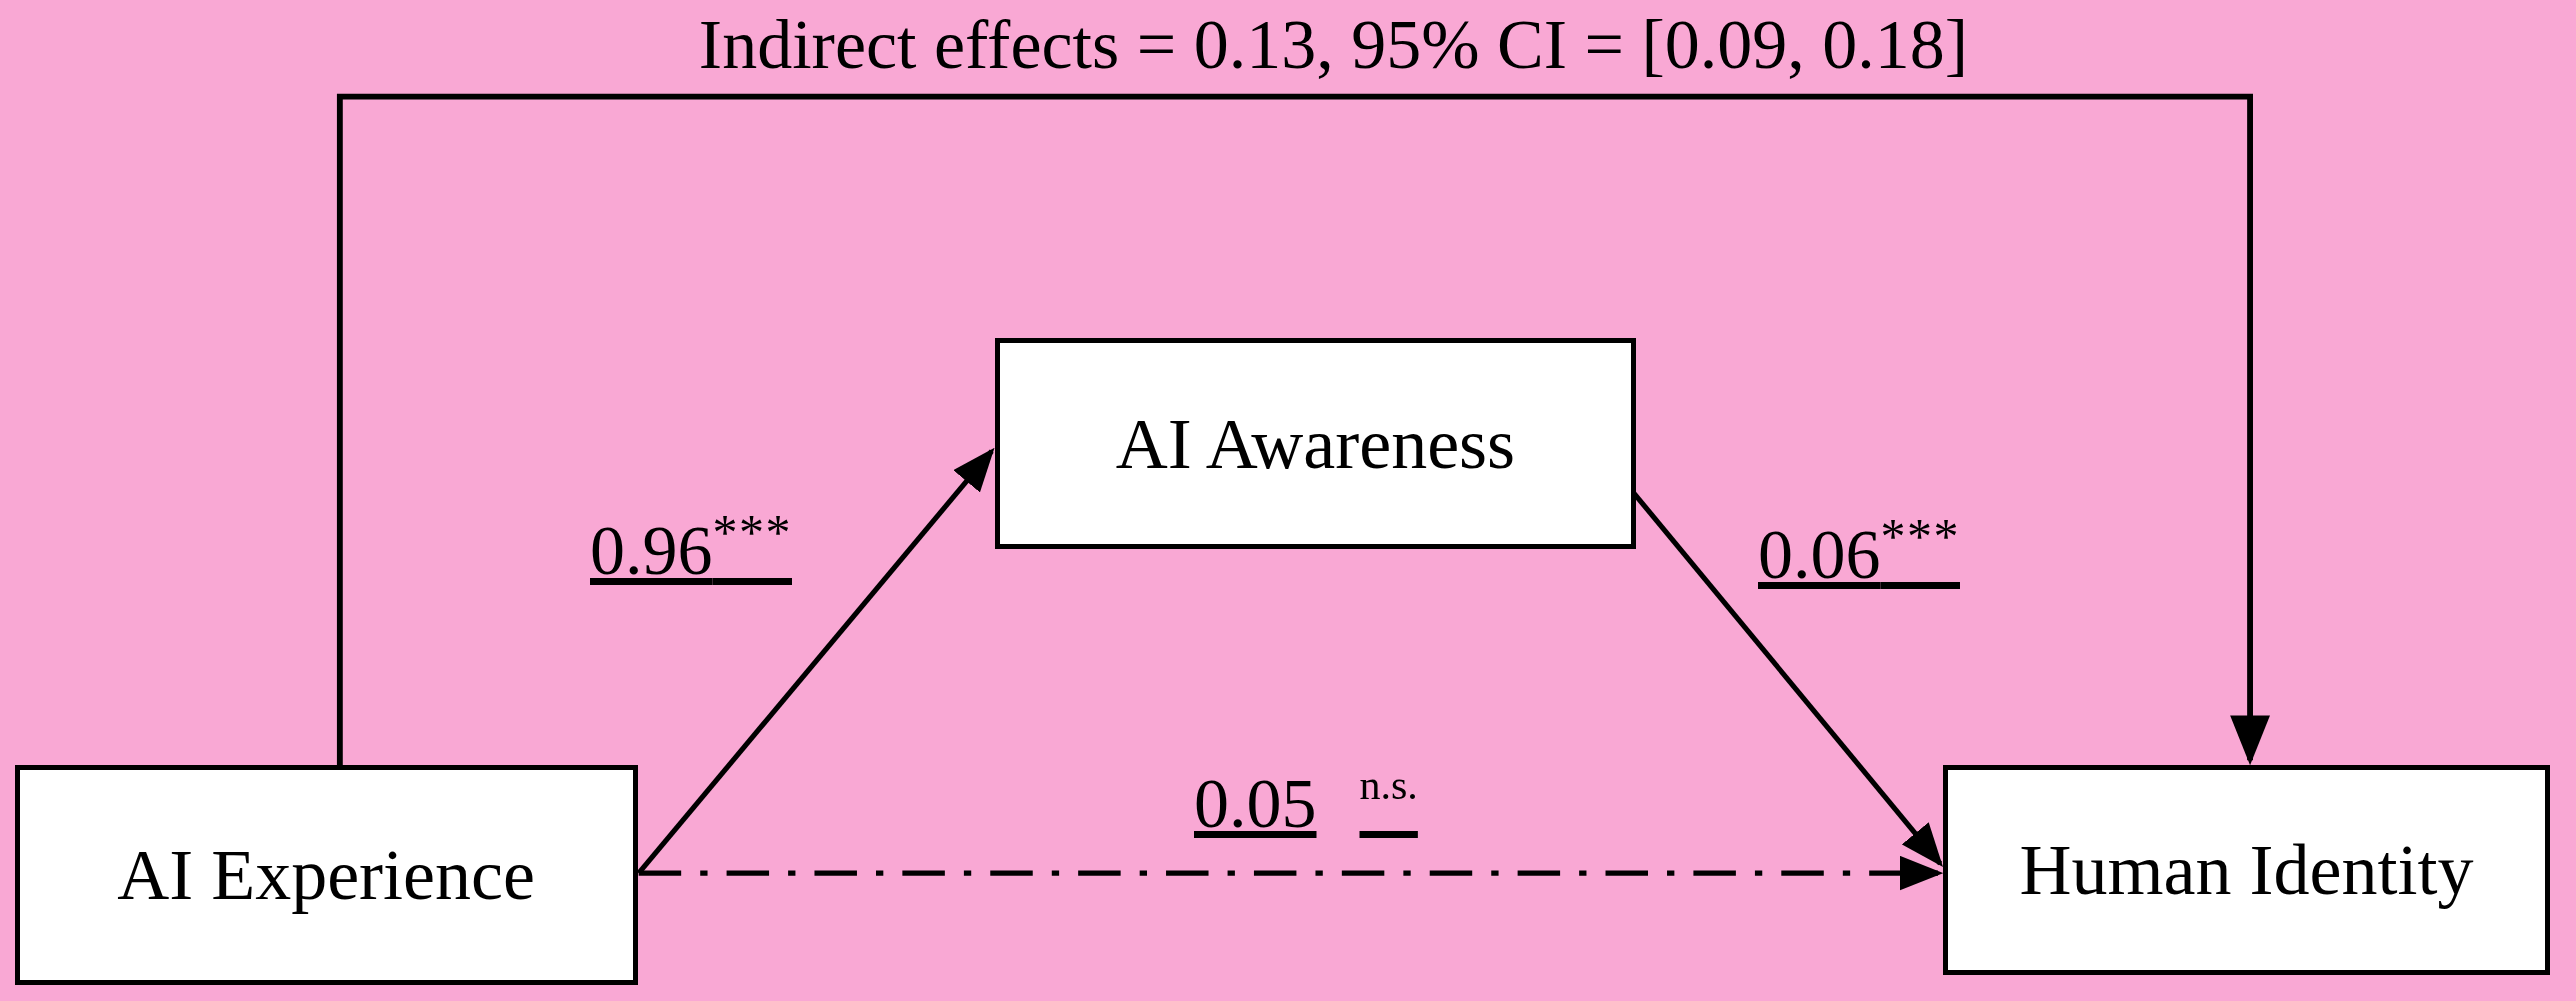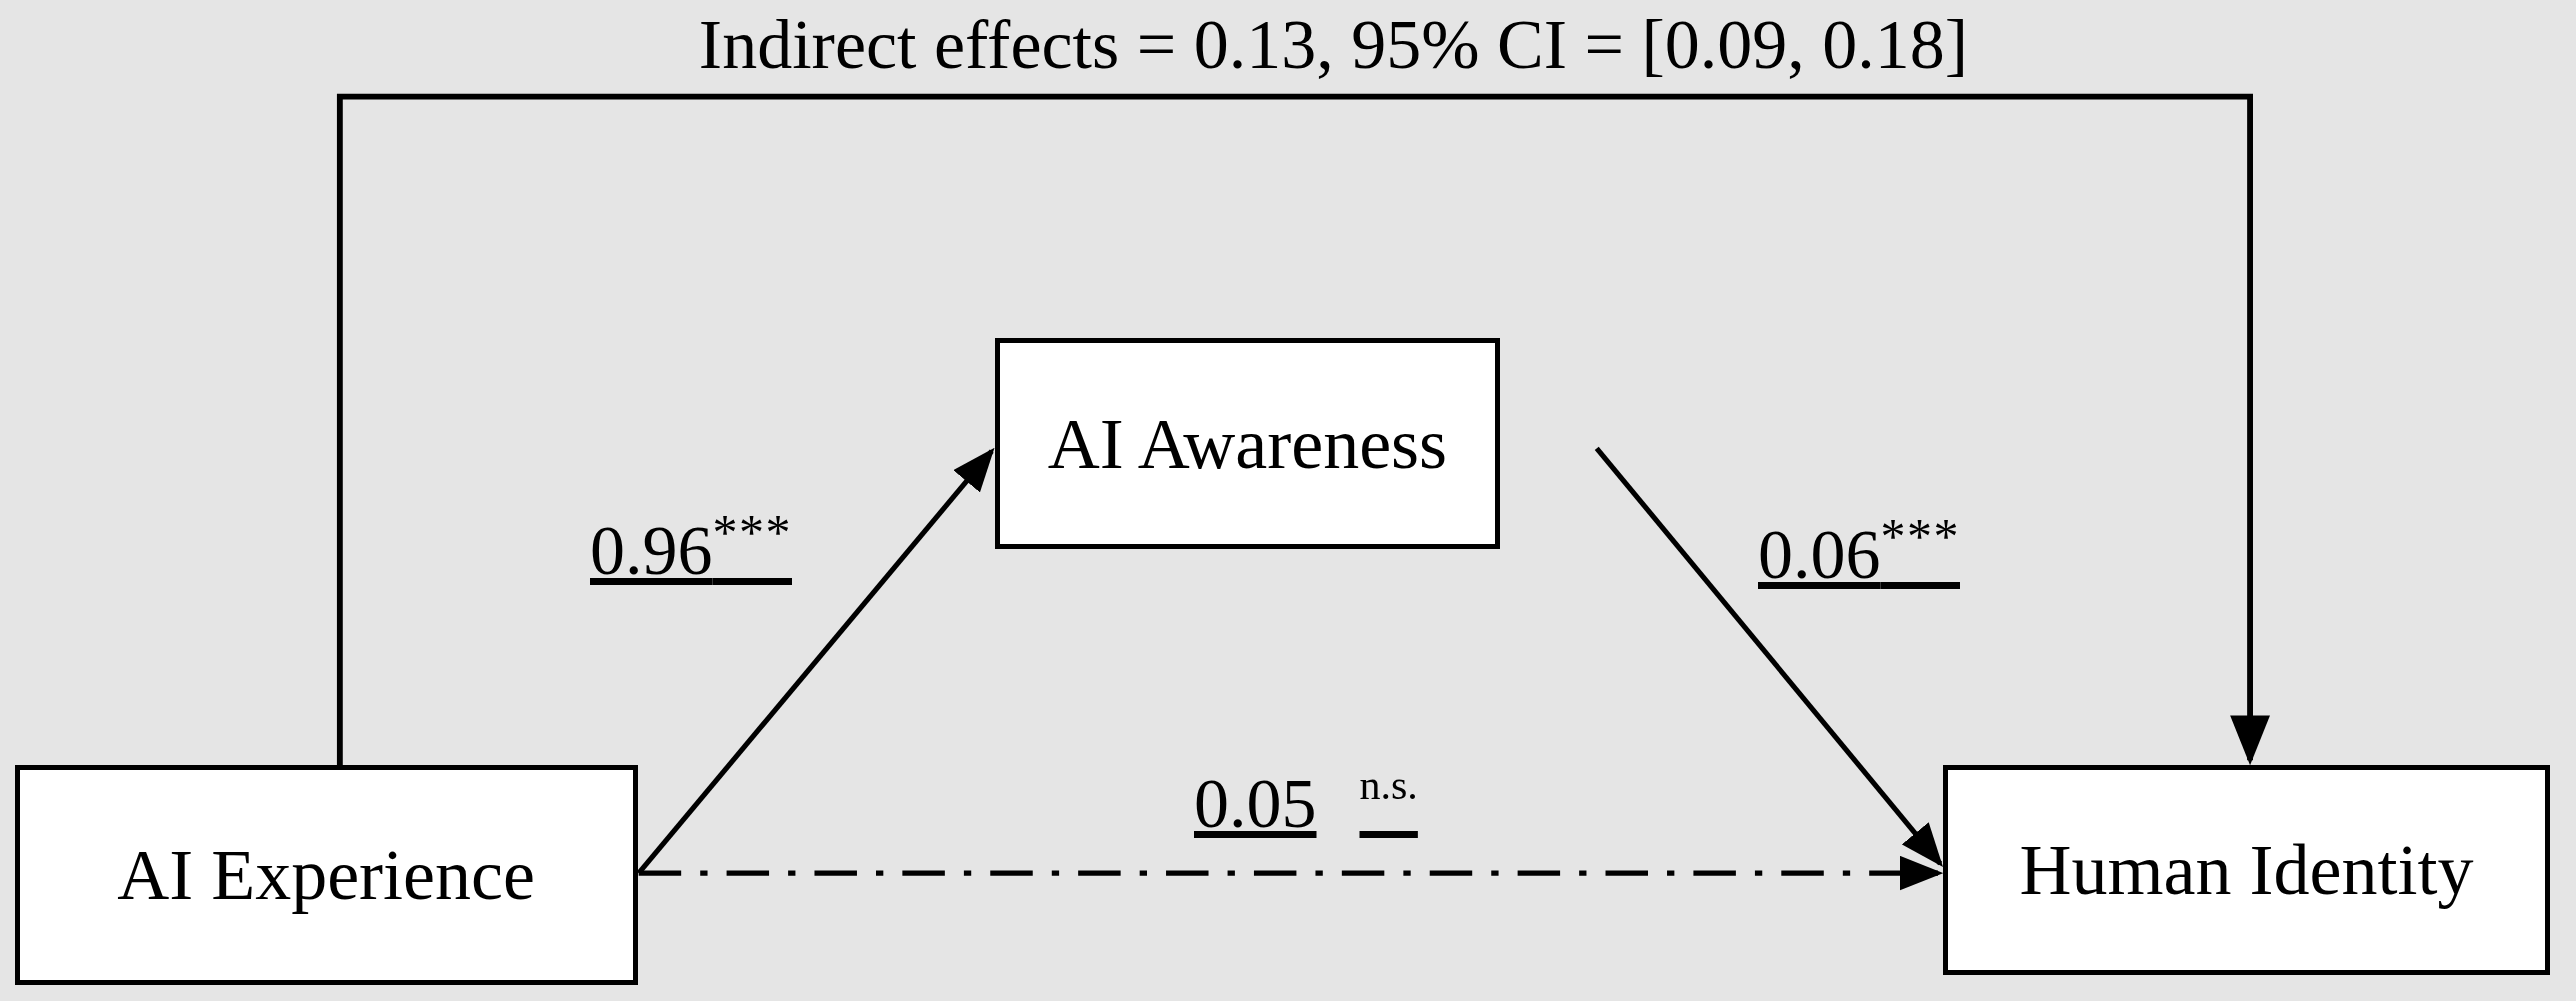--- a/index.html
+++ b/index.html
@@ -6,21 +6,21 @@
     margin: 0;
     padding: 0;
     width: 2576px;
     height: 1002px;
     background: #ffffff;
   }
   .stage {
     position: relative;
     width: 2576px;
     height: 1002px;
-    background: #e5e5e5;
+    background: #f9a8d4;
     font-family: "Liberation Serif", serif;
     color: #000000;
     overflow: hidden;
   }
   .lines-svg {
     position: absolute;
     left: 0; top: 0;
     width: 2576px; height: 1002px;
   }
   .node {
@@ -31,21 +31,21 @@
     display: flex;
     align-items: center;
     justify-content: center;
   }
   .node-label {
     font-size: 72px;
     line-height: 1;
     white-space: nowrap;
   }
   .node-ai-experience { left: 14.6px;   top: 765px; width: 623px; height: 220px; }
-  .node-ai-awareness  { left: 995px; top: 338px;  width: 505px; height: 211px; }
+  .node-ai-awareness  { left: 995px; top: 338px;  width: 641px; height: 211px; }
   .node-human-identity{ left: 1943px; top: 765px; width: 607px; height: 210px; text-align: right; }
 
   .annotation {
     position: absolute;
     left: 645px;
     top: 5.9px;
     width: 1377px;
     text-align: center;
     font-size: 70px;
     line-height: 1.1;

